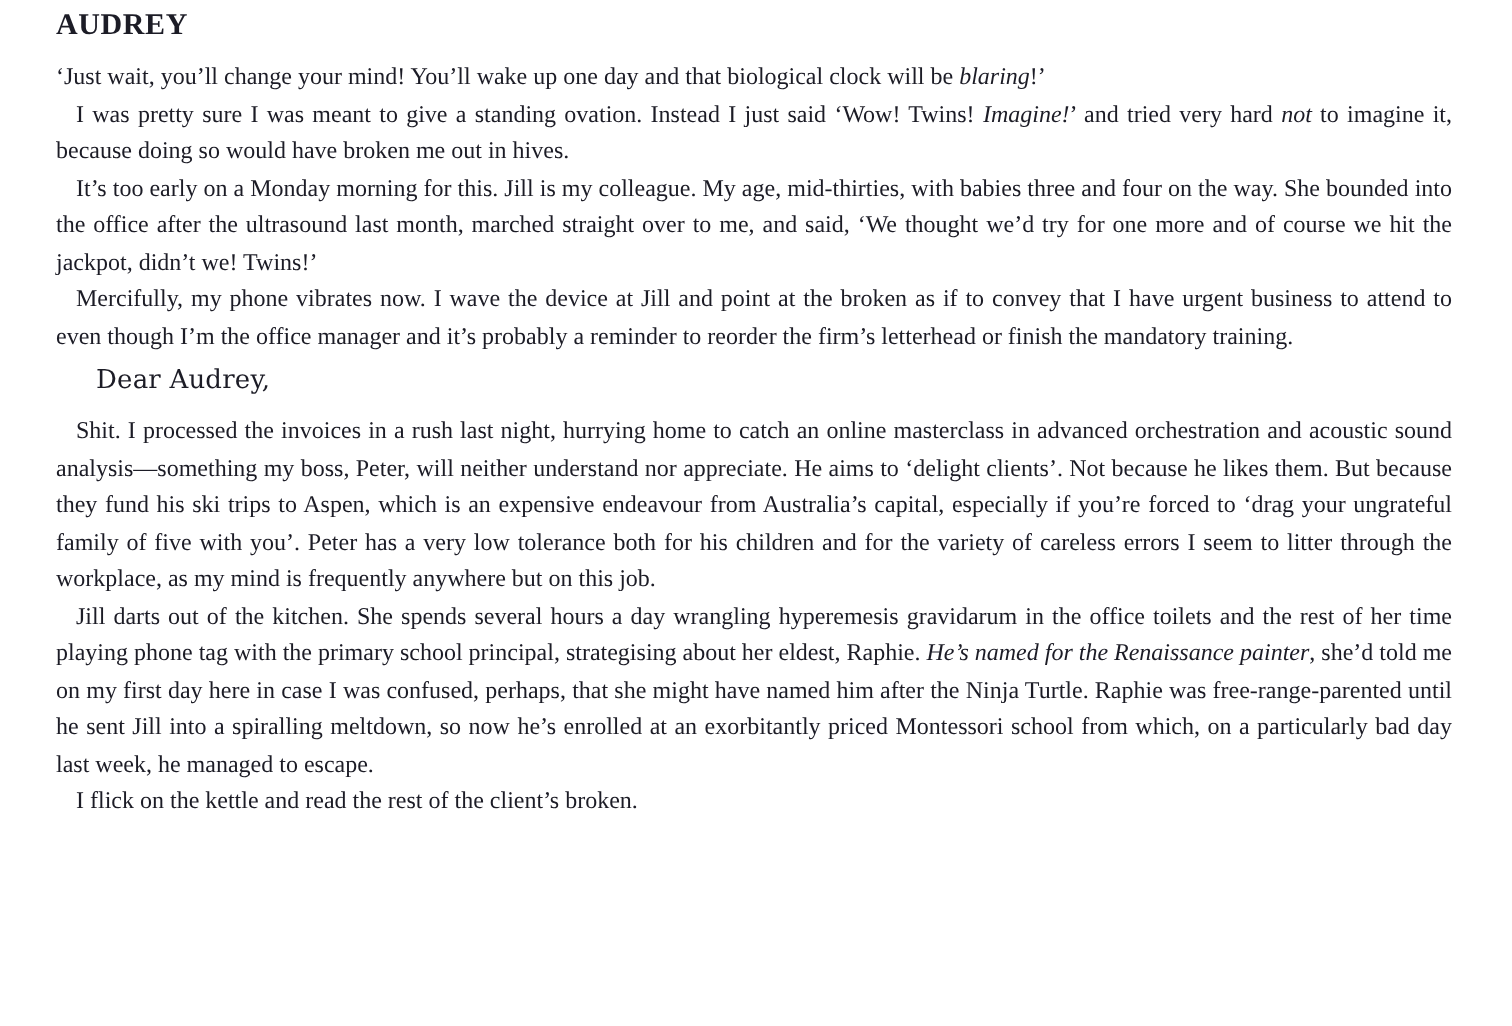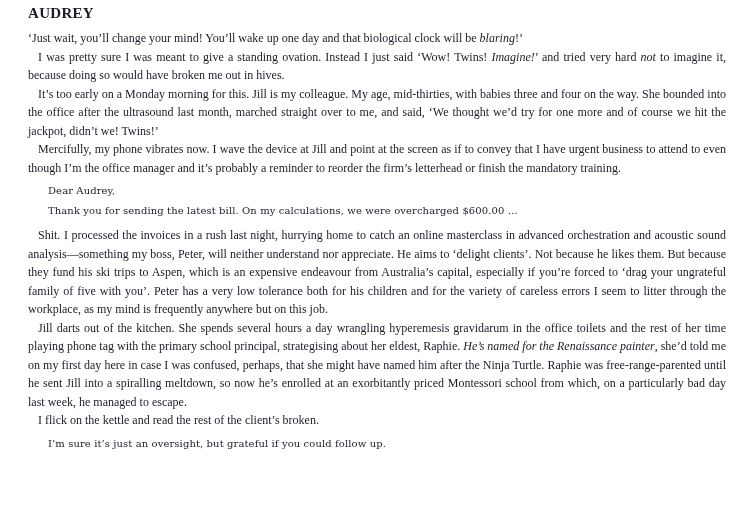--- a/index.html
+++ b/index.html
@@ -38,43 +38,39 @@
   }
   .body-para.indented {
     text-indent: 10px;
   }
   .em {
     font-style: italic;
   }
   .letter {
     margin: 4px 0 5px 20px;
     font-family: "DejaVu Serif", serif;
-    font-size: 10px;
+    font-size: 13px;
     letter-spacing: 0.1px;
   }
   .letter p {
     margin: 0;
     line-height: 20px;
     text-align: left;
   }
 </style>
 </head>
 <body>
 
 <div class="page">
   <h1 class="chapter-title">AUDREY</h1>
   <div>
       <p class="body-para"><span>‘Just wait, you’ll change your mind! You’ll wake up one day and that biological clock will be </span><span class="em">blaring</span><span>!’</span></p>
       <p class="body-para indented"><span>I was pretty sure I was meant to give a standing ovation. Instead I just said ‘Wow! Twins! </span><span class="em">Imagine!</span><span>’ and tried very hard </span><span class="em">not</span><span> to imagine it, because doing so would have broken me out in hives.</span></p>
       <p class="body-para indented"><span>It’s too early on a Monday morning for this. Jill is my colleague. My age, mid-thirties, with babies three and four on the way. She bounded into the office after the ultrasound last month, marched straight over to me, and said, ‘We thought we’d try for one more and of course we hit the jackpot, didn’t we! Twins!’</span></p>
-      <p class="body-para indented"><span>Mercifully, my phone vibrates now. I wave the device at Jill and point at the screen as if to convey that I have urgent business to attend to even though I’m the office manager and it’s probably a reminder to reorder the firm’s letterhead or finish the mandatory training.</span></p>
+      <p class="body-para indented"><span>Mercifully, my phone vibrates now. I wave the device at Jill and point at the broken as if to convey that I have urgent business to attend to even though I’m the office manager and it’s probably a reminder to reorder the firm’s letterhead or finish the mandatory training.</span></p>
       <div class="letter">
         <p>Dear Audrey,</p>
-        <p>Thank you for sending the latest bill. On my calculations, we were overcharged $600.00 …</p>
       </div>
       <p class="body-para indented"><span>Shit. I processed the invoices in a rush last night, hurrying home to catch an online masterclass in advanced orchestration and acoustic sound analysis—something my boss, Peter, will neither understand nor appreciate. He aims to ‘delight clients’. Not because he likes them. But because they fund his ski trips to Aspen, which is an expensive endeavour from Australia’s capital, especially if you’re forced to ‘drag your ungrateful family of five with you’. Peter has a very low tolerance both for his children and for the variety of careless errors I seem to litter through the workplace, as my mind is frequently anywhere but on this job.</span></p>
       <p class="body-para indented"><span>Jill darts out of the kitchen. She spends several hours a day wrangling hyperemesis gravidarum in the office toilets and the rest of her time playing phone tag with the primary school principal, strategising about her eldest, Raphie. </span><span class="em">He’s named for the Renaissance painter</span><span>, she’d told me on my first day here in case I was confused, perhaps, that she might have named him after the Ninja Turtle. Raphie was free-range-parented until he sent Jill into a spiralling meltdown, so now he’s enrolled at an exorbitantly priced Montessori school from which, on a particularly bad day last week, he managed to escape.</span></p>
       <p class="body-para indented"><span>I flick on the kettle and read the rest of the client’s broken.</span></p>
-      <div class="letter">
-        <p>I’m sure it’s just an oversight, but grateful if you could follow up.</p>
-      </div>
     </div>
 </div>
 
 </body></html>

